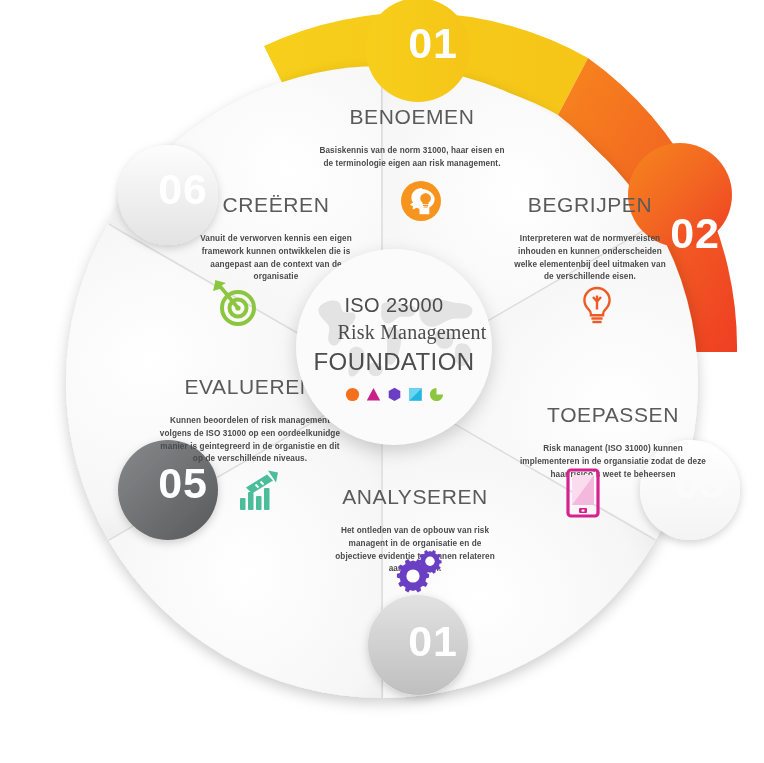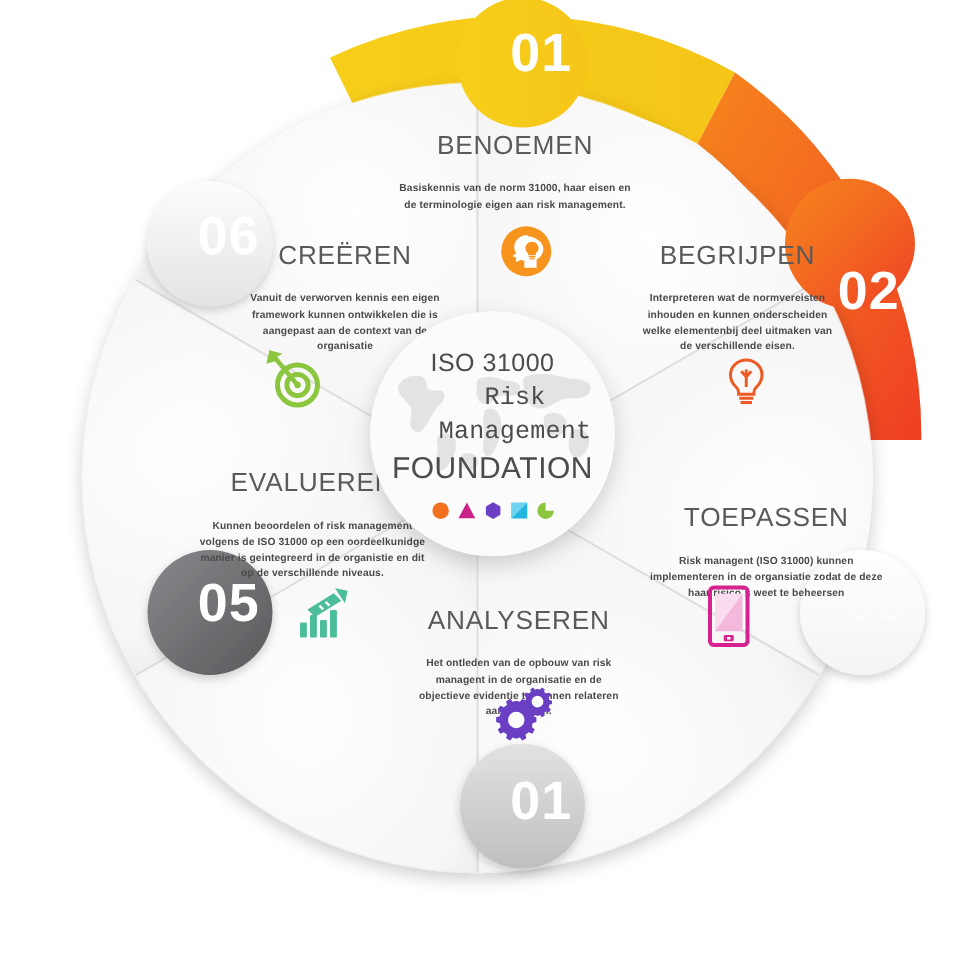--- a/index.html
+++ b/index.html
@@ -41,21 +41,21 @@
   .hub{position:absolute;left:296px;top:249px;width:196px;height:196px;
        border-radius:50%;background:#fbfbfb;
        box-shadow:0 6px 18px rgba(0,0,0,.17);
        display:flex;flex-direction:column;align-items:center;
        justify-content:center;overflow:hidden;}
   .hub-map{position:absolute;left:6px;top:34px;width:184px;height:100px;opacity:.22;}
   .hub-txt{position:relative;text-align:center;z-index:2;}
   .hub-l1{font-size:20px;color:#4c4c4e;letter-spacing:.4px;line-height:1.35;
           font-family:"Liberation Sans Narrow","Liberation Sans",sans-serif;}
   .hub-l2{font-size:20px;color:#4c4c4e;letter-spacing:.2px;line-height:1.35;
-          font-family:Liberation Mono, monospace;margin-left:36px;}
+          font-family:Liberation Serif, serif;margin-left:36px;}
   .hub-l3{font-size:24px;color:#4c4c4e;letter-spacing:.4px;line-height:1.35;
           font-family:"Liberation Sans Narrow","Liberation Sans",sans-serif;}
   .hub-shapes{margin-top:9px;display:flex;gap:6px;align-items:center;justify-content:center;}
 
   .icon-wrap{position:absolute;}
   #i-benoemen{left:396px;top:176px;}
   #i-begrijpen{left:573px;top:281px;}
   #i-toepassen{left:557px;top:466px;}
   #i-analyseren{left:391px;top:546px;}
   #i-evalueren{left:232px;top:466px;}
@@ -279,21 +279,21 @@
         <path d="M86 112 C94 106 104 110 108 118 C112 128 106 140 100 150 C94 160 86 164 82 158 C78 150 84 140 84 130 C84 122 80 116 86 112 Z"></path>
         <path d="M140 34 C150 28 164 30 172 34 C182 38 190 34 196 40 C202 46 196 54 190 56 C182 58 174 54 168 58 C160 62 156 70 148 68 C140 66 136 56 138 46 C139 40 136 37 140 34 Z"></path>
         <path d="M150 76 C158 72 166 76 170 84 C174 94 172 108 168 120 C164 132 158 142 152 140 C146 138 146 126 148 116 C150 104 144 92 150 76 Z"></path>
         <path d="M206 30 C220 24 240 26 256 30 C270 34 284 32 292 38 C300 44 296 54 288 58 C278 62 266 58 256 62 C244 66 236 76 224 74 C212 72 204 62 204 50 C204 42 200 34 206 30 Z"></path>
         <path d="M236 82 C246 78 258 82 262 90 C266 100 260 110 252 112 C242 114 234 108 232 98 C231 90 230 85 236 82 Z"></path>
         <path d="M272 104 C282 100 292 106 294 116 C296 128 288 140 280 142 C272 144 266 136 266 126 C266 116 266 107 272 104 Z"></path>
         <path d="M120 138 C128 134 138 138 140 146 C142 154 136 160 128 160 C120 160 114 154 116 146 C117 141 116 140 120 138 Z"></path>
       </g>
     </svg>
     <div class="hub-txt">
-      <div class="hub-l1">ISO 31000</div>
+      <div class="hub-l1">ISO 23000</div>
       <div class="hub-l2">Risk Management</div>
       <div class="hub-l3">FOUNDATION</div>
       <div class="hub-shapes">
         <svg width="15" height="15" viewBox="0 0 15 15">
           <circle cx="7.5" cy="7.5" r="6.6" fill="#f4701f"></circle>
         </svg>
         <svg width="15" height="15" viewBox="0 0 15 15">
           <path d="M7.5 1 L14.2 13.6 L0.8 13.6 Z" fill="#c9208a"></path>
         </svg>
         <svg width="15" height="15" viewBox="0 0 15 15">

